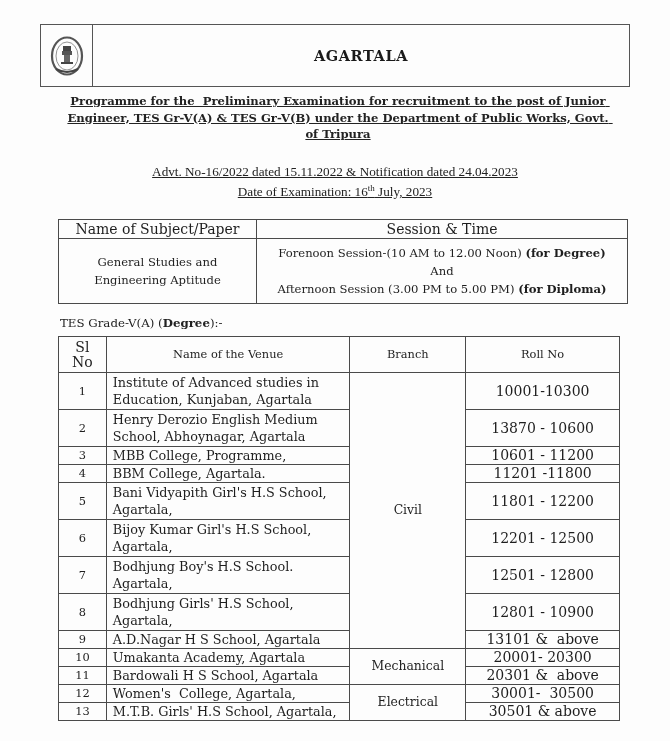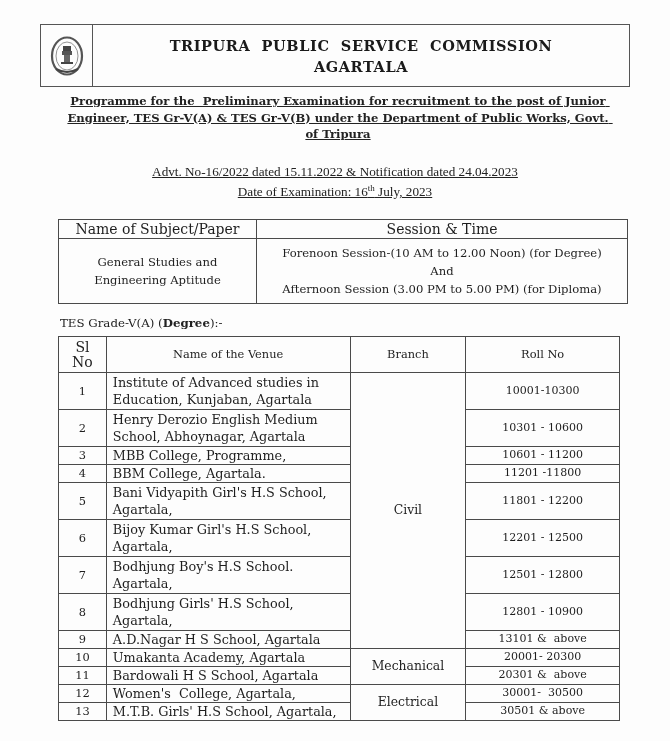--- a/index.html
+++ b/index.html
@@ -24,55 +24,54 @@
   }
   .advt-line sup { font-size: 9px; }
 
   table { border-collapse: collapse; position: absolute; }
   td, th { border: 1.5px solid #4a4a4a; font-weight: normal; }
 
   .subject-table { left: 58px; top: 219px; width: 570px; font-size: 11.6px; }
   .subject-table th { height: 19px; text-align: center; font-size: 14px; line-height: 16px; }
   .subject-table td { text-align: center; line-height: 18px; padding: 0 4px; }
   .subject-table .col-subject { width: 198px; }
-  .subject-table b { font-weight: normal; }
+  .subject-table b { font-weight: bold; }
 
   .grade-label {
     position: absolute; left: 60px; top: 316px; font-size: 11.8px; color: #222;
   }
   .grade-label b { font-weight: bold; }
 
   .venue-table { left: 58px; top: 336px; width: 562px; font-size: 11.4px; }
   .venue-table th { height: 36px; font-size: 14px; line-height: 15px; text-align: center; }
   .venue-table td { padding: 0 6px; line-height: 16.5px; }
   .venue-table .c-sl { width: 48px; text-align: center; padding: 0; }
   .venue-table .c-venue { width: 244px; text-align: left; font-size: 12.8px; line-height: 17px; padding: 0 6px; }
   .venue-table .c-branch { width: 116px; text-align: center; font-size: 12.4px; }
-  .venue-table .c-roll { width: 154px; text-align: center; font-size: 11px; }
+  .venue-table .c-roll { width: 154px; text-align: center; font-size: 14px; }
   .r-tall td { height: 37px; }
   .r-short td { height: 18px; }
   .venue-table td.c-venue.short { line-height: 15px; }
 </style>
 </head>
 <body>
 
 <div class="header-box">
   <div class="emblem-cell">
     <svg width="34" height="42" viewBox="0 0 34 42">
       <ellipse cx="17" cy="21" rx="15" ry="18.5" fill="none" stroke="#555" stroke-width="2.2"></ellipse>
       <ellipse cx="17" cy="21" rx="11" ry="14" fill="none" stroke="#777" stroke-width="0.8"></ellipse>
       <rect x="13" y="11" width="8" height="5" fill="#444"></rect>
       <rect x="12" y="16" width="10" height="4" fill="#555"></rect>
       <rect x="14" y="20" width="6" height="7" fill="#666"></rect>
       <rect x="11" y="27" width="12" height="2" fill="#444"></rect>
       <path d="M6 34 Q17 40 28 34" fill="none" stroke="#444" stroke-width="2"></path>
     </svg>
   </div>
   <div class="title-cell">
-    <div class="title-line" style="white-space:pre">TRIPURA  PUBLIC  SERVICE  COMMISSION</div>
     <div class="title-line">AGARTALA</div>
   </div>
 </div>
 
 <div class="prog-heading" style="white-space:pre-wrap">Programme for the  Preliminary Examination for recruitment to the post of Junior Engineer, TES Gr-V(A) &amp; TES Gr-V(B) under the Department of Public Works, Govt. of Tripura</div>
 
 <div class="advt-line" style="top:164px">Advt. No-16/2022 dated 15.11.2022 &amp; Notification dated 24.04.2023</div>
 <div class="advt-line" style="top:183px">
   <span>Date of Examination: 16</span><sup>th</sup><span style="white-space:pre"> July, 2023</span>
 </div>
@@ -114,21 +113,21 @@
   </tr>
   <tr class="r-tall">
     <td class="c-sl">1</td>
     <td class="c-venue">Institute of Advanced studies in Education, Kunjaban, Agartala</td>
     <td class="c-branch" rowspan="9">Civil</td>
     <td class="c-roll">10001-10300</td>
   </tr>
   <tr class="r-tall">
     <td class="c-sl">2</td>
     <td class="c-venue">Henry Derozio English Medium School, Abhoynagar, Agartala</td>
-    <td class="c-roll">10301 - 10600</td>
+    <td class="c-roll">13870 - 10600</td>
   </tr>
   <tr class="r-short">
     <td class="c-sl">3</td>
     <td class="c-venue short">MBB College, Programme,</td>
     <td class="c-roll">10601 - 11200</td>
   </tr>
   <tr class="r-short">
     <td class="c-sl">4</td>
     <td class="c-venue short">BBM College, Agartala.</td>
     <td class="c-roll">11201 -11800</td>

